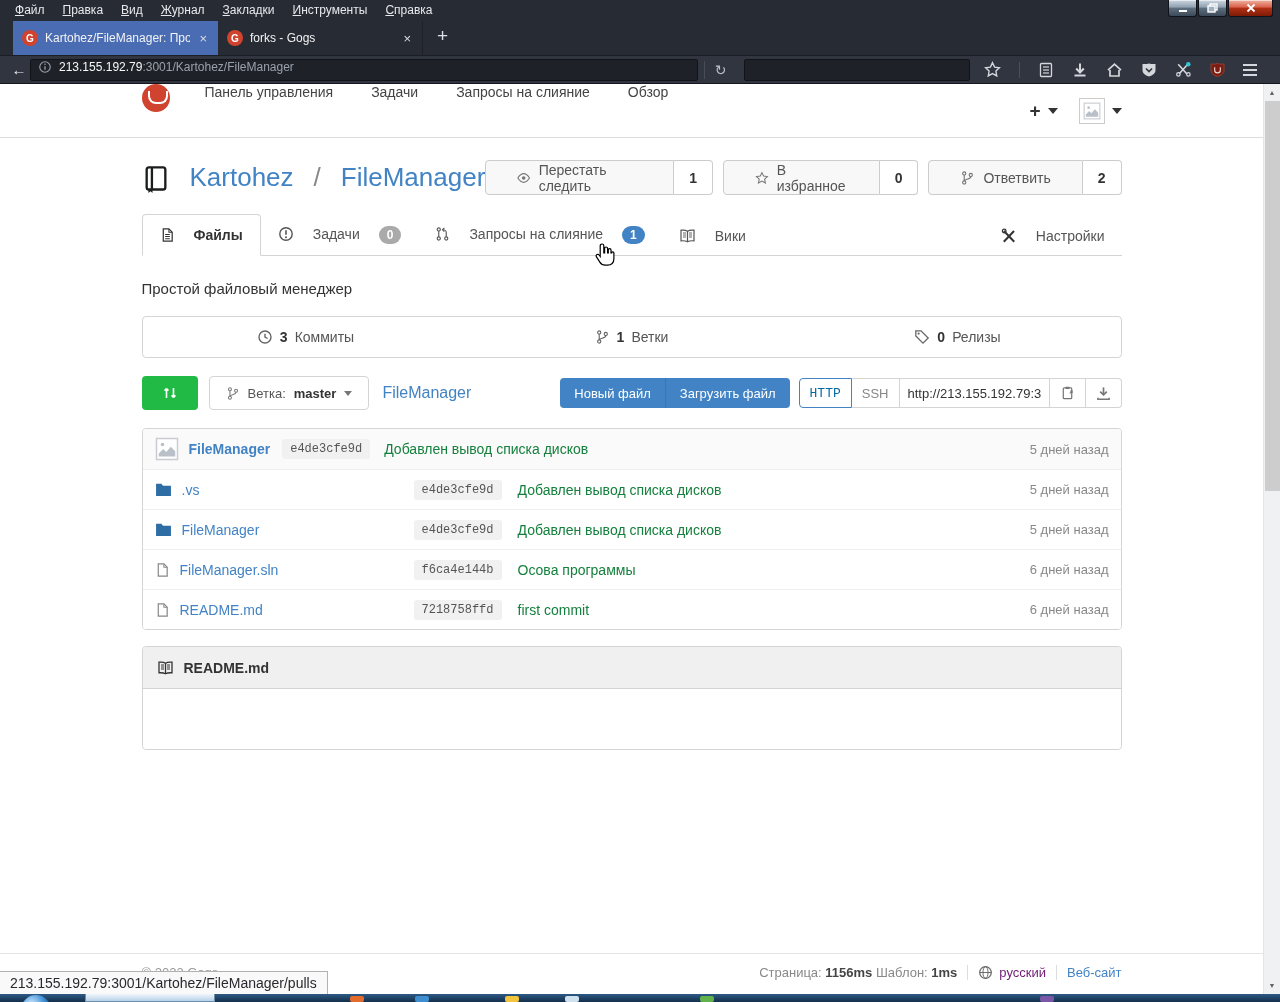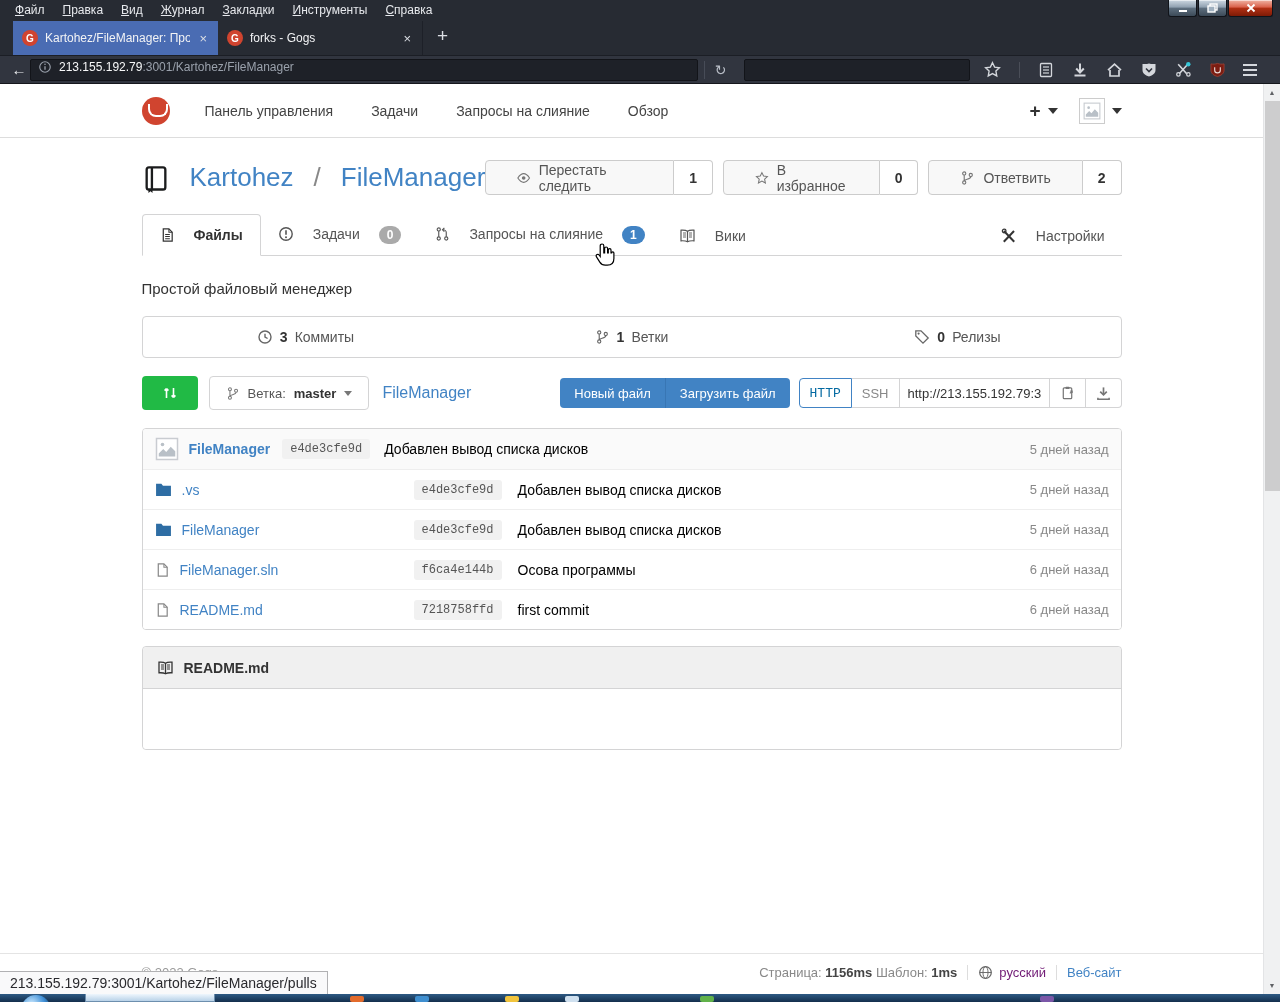--- a/index.html
+++ b/index.html
@@ -45,21 +45,21 @@
   .ff-icons { display:flex; align-items:center; gap:18px; margin-left:14px; color:#d4d7dc; }
   .ff-sep { width:1px; height:16px; background:#4a4e58; }
   .burger { display:flex; flex-direction:column; gap:3px; }
   .burger i { display:block; width:14px; height:2px; background:#d4d7dc; }
 
   
   .page { position:absolute; top:84px; left:0; width:1263px; height:910px; background:#fff; overflow:hidden; }
   .container { width:980px; margin:0 auto; position:relative; }
 
   .gnav { height:54px; border-bottom:1px solid #ddd; }
-  .gnav .container { display:flex; align-items:center; height:100%; }
+  .gnav .container { display:flex; height:100%; }
   .glogo { width:28px; height:28px; border-radius:50%; background:#d0442f; position:relative; }
   .glogo:before { content:""; position:absolute; left:6px; top:7px; width:16px; height:11px;
                   border:2px solid #fff; border-top:none; border-radius:0 0 8px 8px; }
   .gnav a { color:#444; font-size:14px; padding:0 19px; text-decoration:none; }
   .gnav a:first-of-type { margin-left:16px; }
   .gnav-right { margin-left:auto; display:flex; align-items:center; gap:7px; color:#333; }
   .plus { font-size:19px; font-weight:bold; }
   .caret { width:0; height:0; border-left:5px solid transparent; border-right:5px solid transparent;
            border-top:6px solid #333; }
   .avatar-box { width:26px; height:26px; border:1px solid #ccc; display:flex; align-items:center; justify-content:center; }
@@ -114,21 +114,21 @@
   .icon-btn.last { border-radius:0 4px 4px 0; }
 
   .files { margin-top:18px; border:1px solid #d4d4d5; border-radius:4px; overflow:hidden; font-size:14px; }
   .frow { height:40px; display:flex; align-items:center; border-top:1px solid #eee; padding:0 12px; background:#fff; }
   .frow.head { background:#fafafa; border-top:none; }
   .frow a { color:#4183c4; text-decoration:none; }
   .frow .age { margin-left:auto; color:#888; font-size:13px; }
   .hash { font-family:"Liberation Mono",monospace; font-size:12px; background:#f1f1f1; color:#555;
           padding:3px 8px; border-radius:3px; }
   .fname { width:259px; display:flex; align-items:center; gap:10px; }
-  .msg { color:#000000; margin-left:16px; }
+  .msg { color:#15803d; margin-left:16px; }
   .head .msg { margin-left:14px; }
   .head .hash { margin-left:12px; }
   .head b a { font-weight:bold; }
 
   .readme-box { margin-top:16px; border:1px solid #d4d4d5; border-radius:4px; }
   .readme-head { height:42px; background:#f0f0f0; display:flex; align-items:center; gap:10px; padding:0 14px;
                  font-weight:bold; font-size:14px; color:#333; border-bottom:1px solid #d4d4d5; border-radius:4px 4px 0 0; }
   .readme-body { height:60px; border-radius:0 0 4px 4px; background:#fff; }
 
   .gfooter { position:absolute; top:869px; left:0; width:100%; border-top:1px solid #e4e4e4; }

